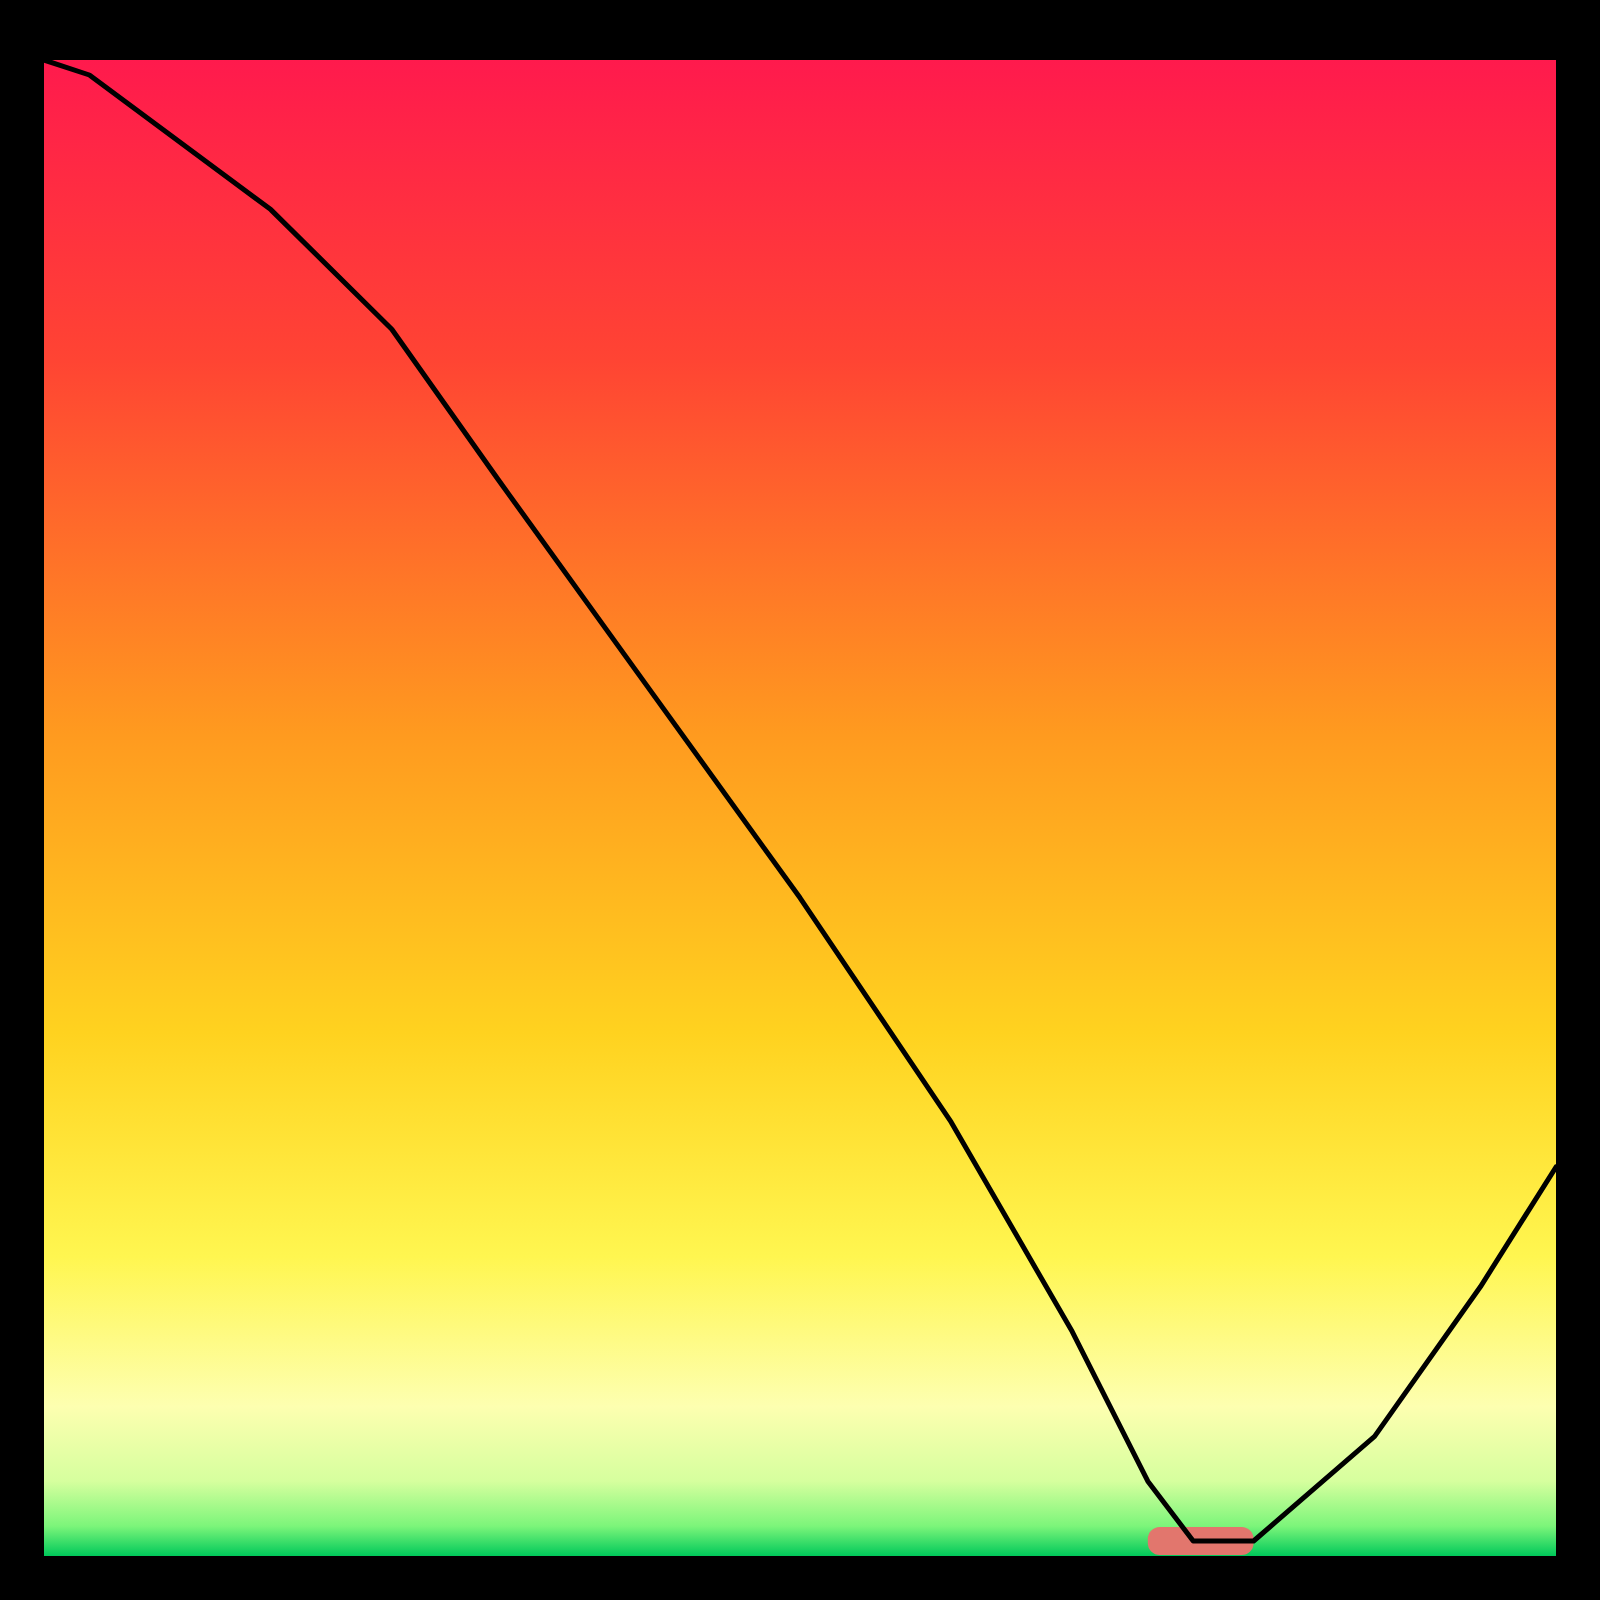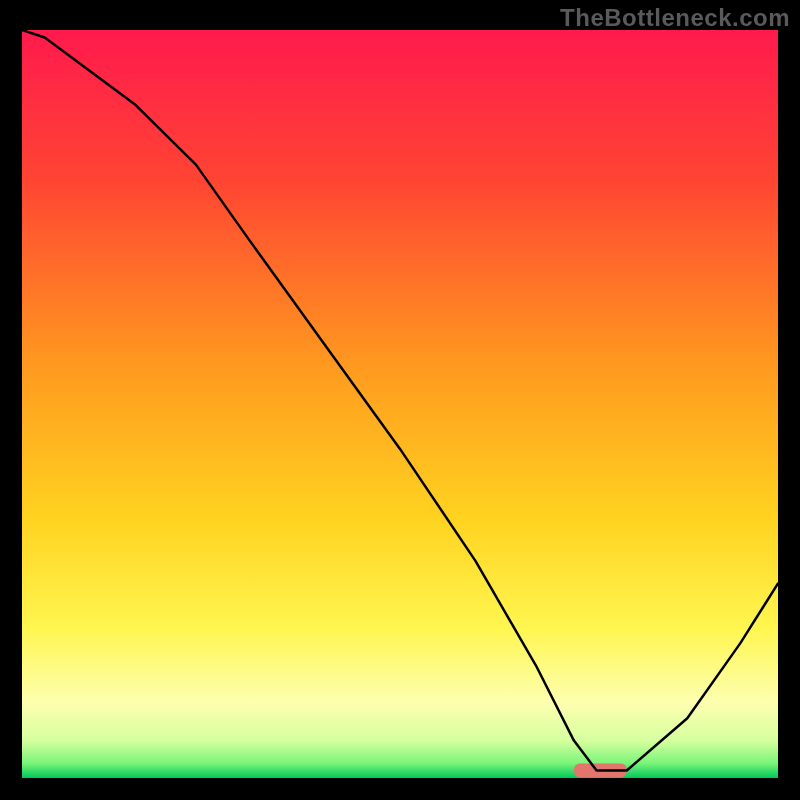--- a/index.html
+++ b/index.html
@@ -49,21 +49,20 @@
     stroke-width: 2.5;
     stroke-linejoin: round;
     stroke-linecap: round;
   }
 </style>
 </head>
 <body>
 
 <div class="frame">
 
-  <div class="watermark">TheBottleneck.com</div>
 
   <div class="plot-area">
     <svg viewBox="0 0 756 748" preserveAspectRatio="none">
       <defs>
         <linearGradient id="bg-grad" x1="0" y1="0" x2="0" y2="1">
         <stop offset="0%" stop-color="#ff1a4d"></stop>
             <stop offset="20%" stop-color="#ff4433"></stop>
             <stop offset="45%" stop-color="#ff9a1f"></stop>
             <stop offset="65%" stop-color="#ffd21f"></stop>
             <stop offset="80%" stop-color="#fff650"></stop>

